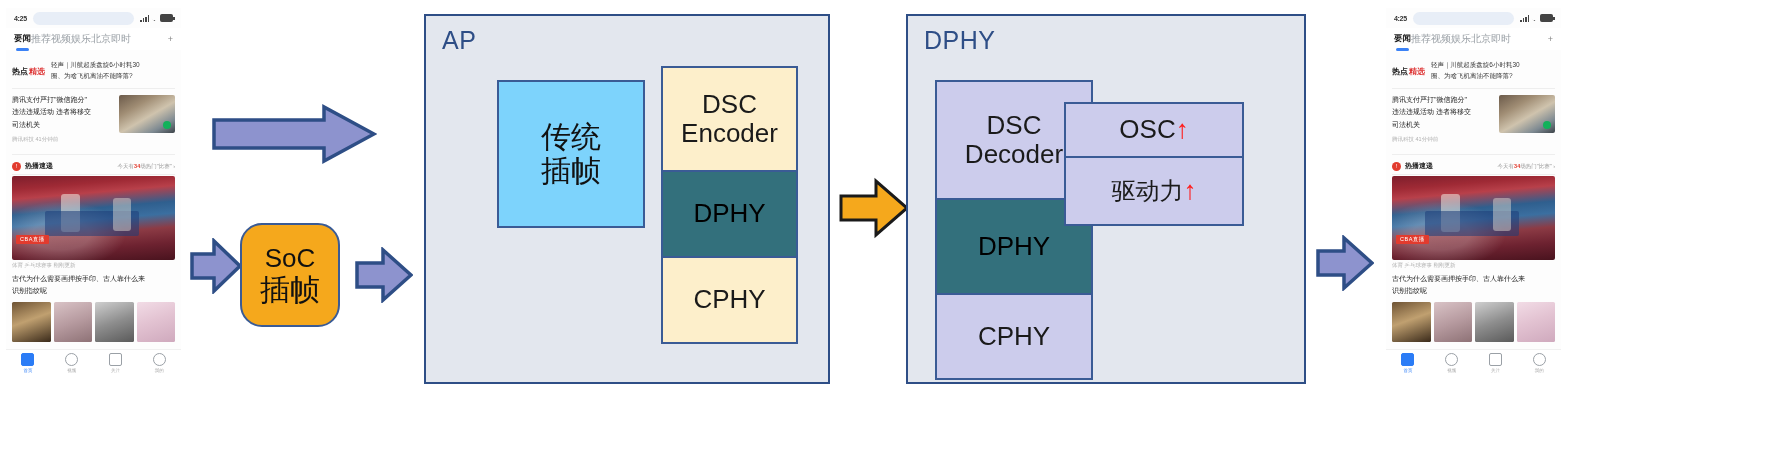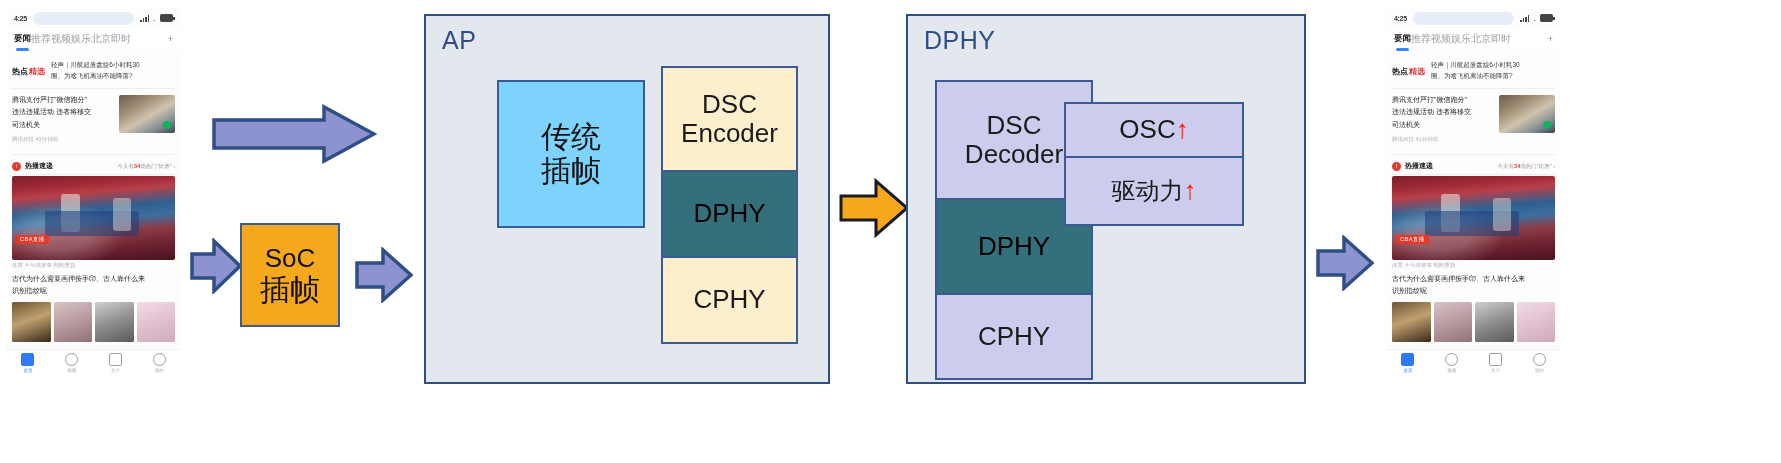--- a/index.html
+++ b/index.html
@@ -277,21 +277,21 @@
       <polygon points="2,16 112,16 112,3 162,30 112,57 112,44 2,44" fill="#8d93ce" stroke="#2e4e86" stroke-width="3.5" stroke-linejoin="miter"></polygon>
     </svg>
   </div>
 
   <div class="arrow" style="left:190px;top:238px;width:52px;height:56px;">
     <svg viewBox="0 0 52 56" preserveAspectRatio="none">
       <polygon points="2,16 24,16 24,3 50,28 24,53 24,40 2,40" fill="#8d93ce" stroke="#2e4e86" stroke-width="3.5" stroke-linejoin="miter"></polygon>
     </svg>
   </div>
 
-  <div class="cell c-orange two-line" style="position:absolute;left:240px;top:223px;width:100px;height:104px;border-width:2.5px;">
+  <div class="cell c-orange two-line" style="position:absolute;left:240px;top:223px;width:100px;height:104px;border-width:2.5px;border-radius:22px;">
     <span class="txt-en">SoC</span>
     <span class="txt-cn">插帧</span>
   </div>
 
   <div class="arrow" style="left:355px;top:247px;width:58px;height:56px;">
     <svg viewBox="0 0 58 56" preserveAspectRatio="none">
       <polygon points="2,16 28,16 28,3 56,28 28,53 28,40 2,40" fill="#8d93ce" stroke="#2e4e86" stroke-width="3.5" stroke-linejoin="miter"></polygon>
     </svg>
   </div>
 

